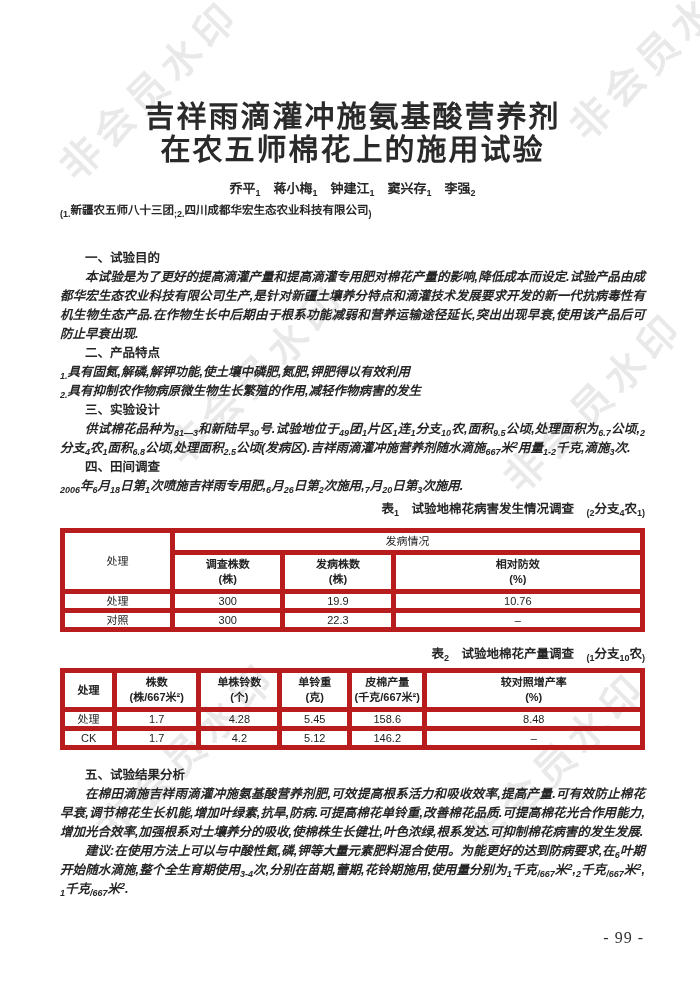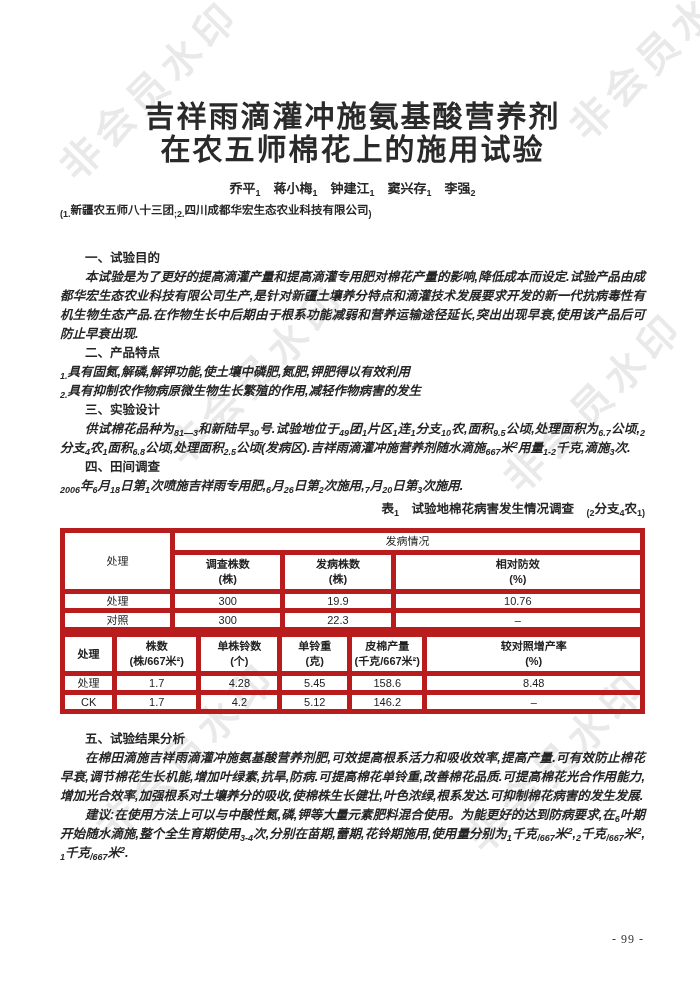--- a/index.html
+++ b/index.html
@@ -84,21 +84,21 @@
     line-height: 13px;
   }
   .t1 { margin-bottom: 0; }
   .span-row td { height: 17px; }
   .sub-row td { height: 34px; }
   .hcell div { line-height: 15px; font-weight: bold; }
   tr.trow td { height: 14px; }
   .pageno {
     position: absolute;
     right: 56px; bottom: 50px;
-    font-size: 12px;
+    font-size: 16px;
     letter-spacing: 1px;
     color: #333;
     font-family: "Liberation Serif", serif;
   }
 </style>
 </head>
 <body>
 
 <div class="page">
 
@@ -170,20 +170,21 @@
           </tr>
           <tr class="trow">
             <td>对照</td>
             <td>300</td>
             <td>22.3</td>
             <td>–</td>
           </tr>
         </tbody>
       </table>
 
+      <div class="caption c2">表<sub>2</sub>　试验地棉花产量调查　<sub>(1</sub>分支<sub>10</sub>农<sub>)</sub></div>
 
       <table class="t2">
         <colgroup>
           <col style="width:9%">
             <col style="width:14.5%">
             <col style="width:14%">
             <col style="width:12%">
             <col style="width:13%">
             <col style="width:37.5%">
         </colgroup>

